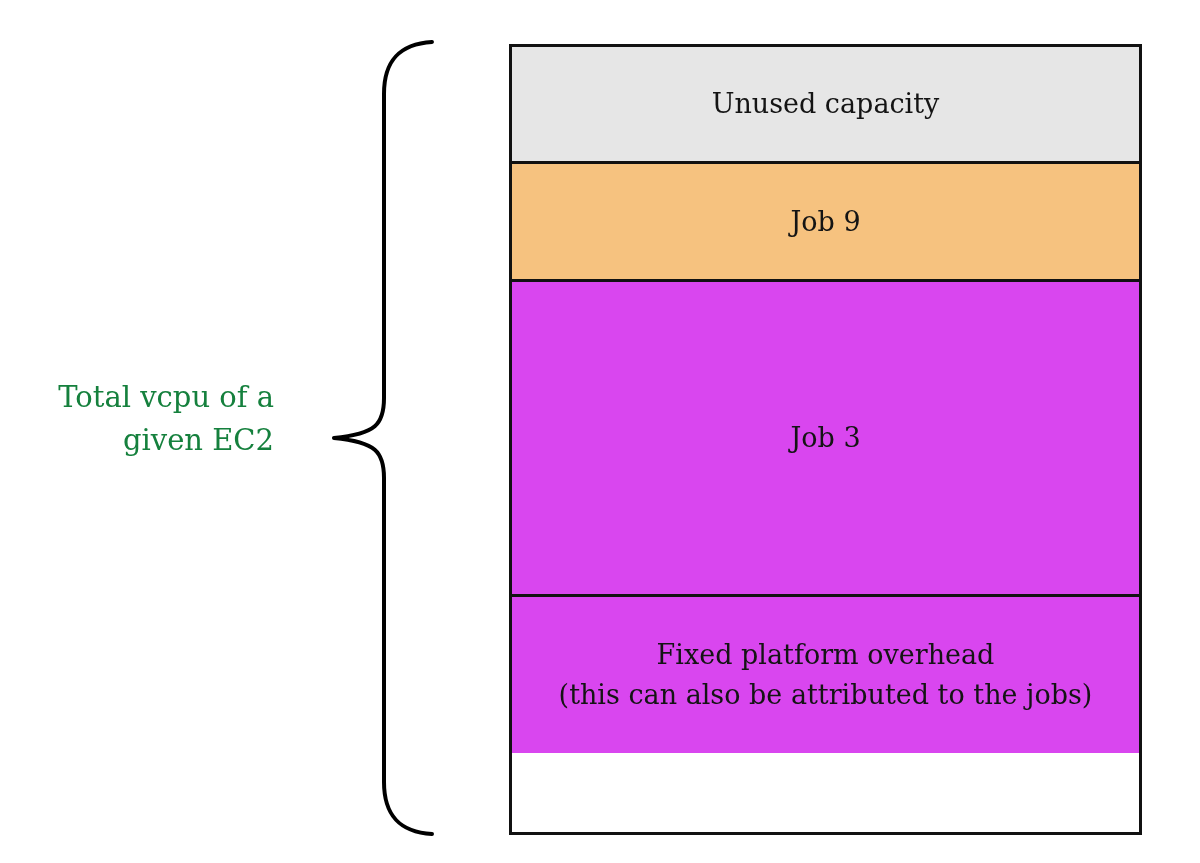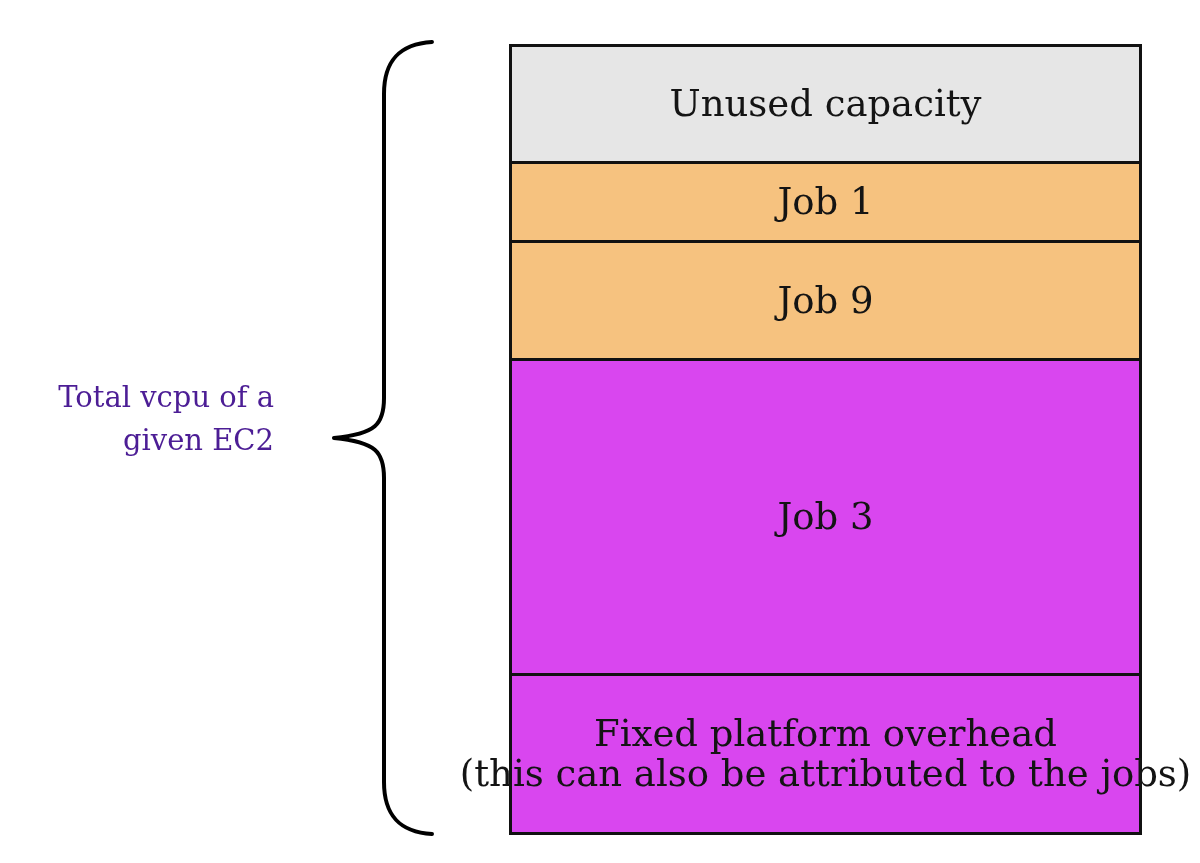--- a/index.html
+++ b/index.html
@@ -19,21 +19,21 @@
 
   
   .total-label {
     position: absolute;
     left: 38px;
     top: 376px;
     width: 236px;
     text-align: right;
     font-size: 29px;
     line-height: 43px;
-    color: #4c1d95;
+    color: #15803d;
   }
 
   
   .brace-svg {
     position: absolute;
     left: 322px;
     top: 30px;
     width: 120px;
     height: 815px;
   }
@@ -56,21 +56,21 @@
     border: 3px solid #111111;
     display: flex;
     flex-direction: column;
   }
   .seg {
     box-sizing: border-box;
     display: flex;
     flex-direction: column;
     align-items: center;
     justify-content: center;
-    font-size: 37px;
+    font-size: 27px;
     line-height: 40px;
     text-align: center;
   }
   .seg + .seg { border-top: 3px solid #111111; }
   .seg-0 { height: 114px; }
   .seg-1 { height: 79px; }
   .seg-2 { height: 118px; }
   .seg-3 { height: 315px; }
   .seg-4 { height: 159px; }
   .seg-label { white-space: nowrap; }
@@ -94,23 +94,20 @@
              L 62 752
              C 62 786, 78 802, 110 804" style="stroke: rgb(0, 0, 0);"></path>
   </svg>
 
   <div class="capacity-bar" style="border-color: rgb(17, 17, 17);">
 
     <div class="seg seg-0" style="background-color: rgb(230, 230, 230);">
       <div class="seg-label">Unused capacity</div>
     </div>
 
-    <div class="seg seg-1" style="background-color: rgb(246, 194, 127); border-color: rgb(17, 17, 17);">
-      <div class="seg-label">Job 1</div>
-    </div>
 
     <div class="seg seg-2" style="background-color: rgb(246, 194, 127); border-color: rgb(17, 17, 17);">
       <div class="seg-label">Job 9</div>
     </div>
 
     <div class="seg seg-3" style="background-color: #d946ef; border-color: rgb(17, 17, 17);">
       <div class="seg-label">Job 3</div>
     </div>
 
     <div class="seg seg-4" style="background-color: #d946ef; border-color: rgb(17, 17, 17);">

